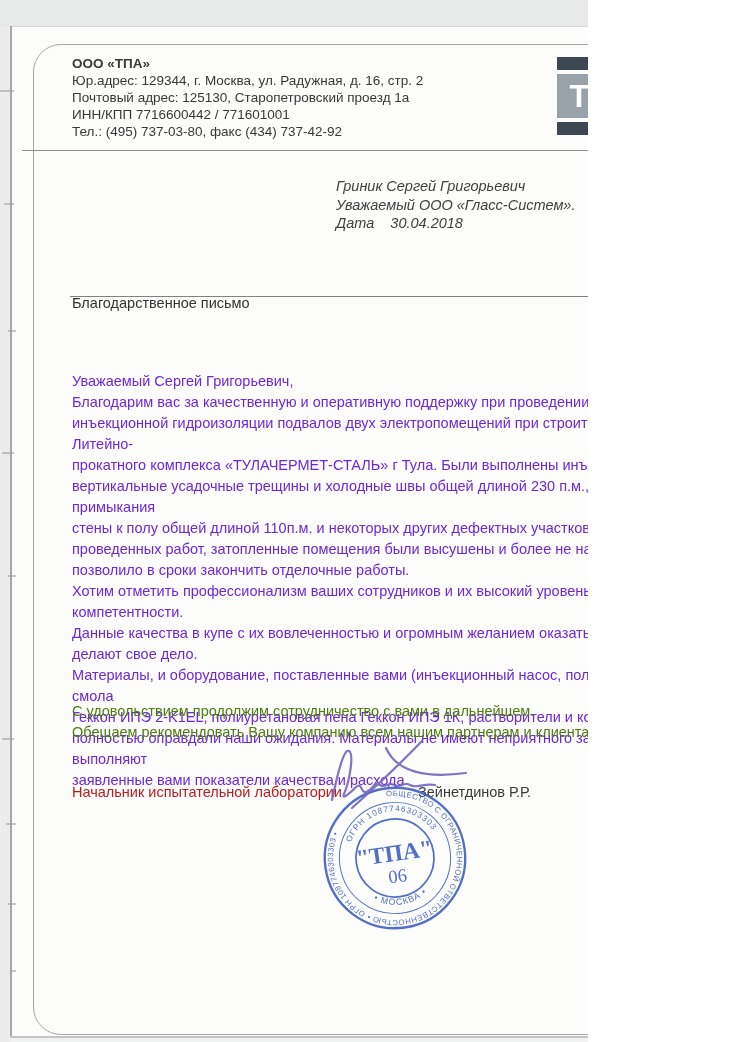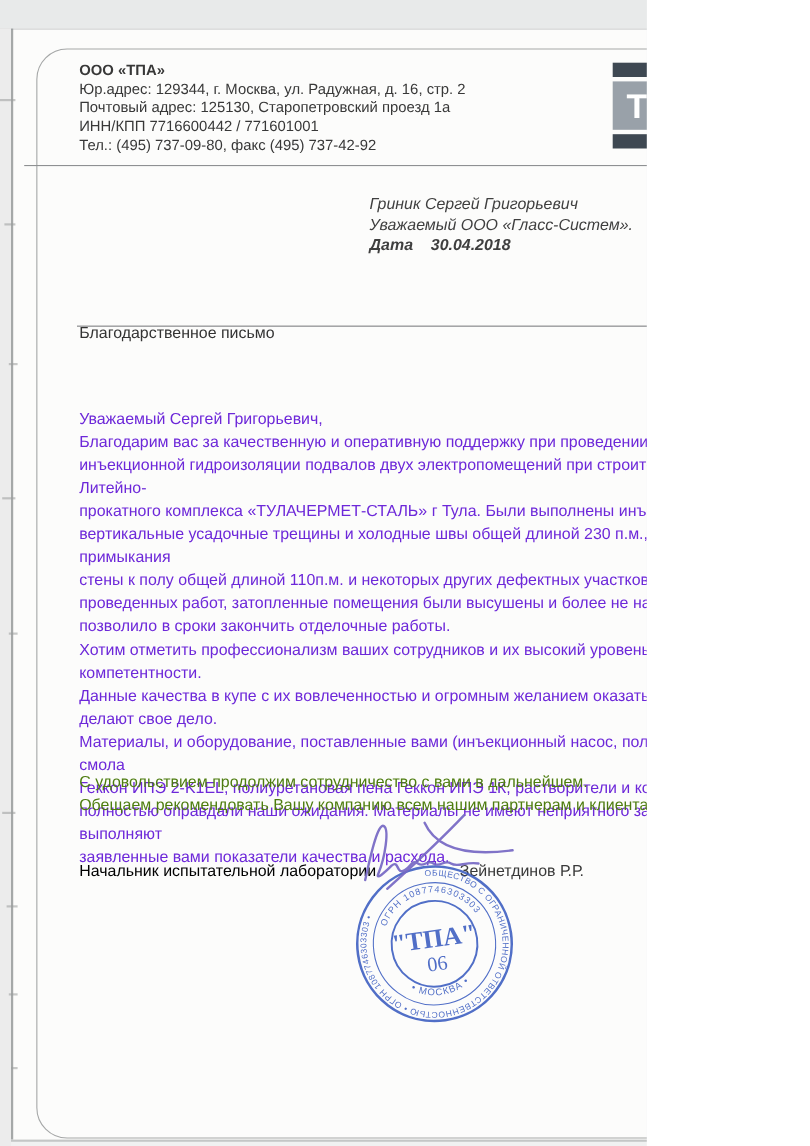--- a/index.html
+++ b/index.html
@@ -21,29 +21,29 @@
   .company .name{font-weight:bold;}
   .company .info{white-space:pre-line;}
 
   .logo{position:absolute;left:557px;top:57px;width:143px;}
   .logo .bar{height:13px;background:#3e4852;}
   .logo .tiles{display:flex;justify-content:space-between;margin:4px 0;}
   .logo .tile{width:44px;height:44px;background:#99a1a9;display:flex;align-items:center;justify-content:center;}
   .logo .tile span{color:#ffffff;font-weight:bold;font-size:31px;line-height:1;}
 
   .addressee{position:absolute;left:336px;top:177px;width:364px;font-style:italic;font-size:14.5px;line-height:18.5px;color:#3f3f3f;}
-  .addressee .date{white-space:pre-wrap;font-weight:bold;}
+  .addressee .date{white-space:pre-wrap;}
 
   .title{position:absolute;left:72px;top:275px;font-size:14.5px;color:#333;margin-top:20px;}
   .title-underline{position:absolute;left:70px;top:296px;width:643px;height:1px;background:#7f8183;}
 
   .body-main{position:absolute;left:72px;top:371px;width:630px;font-size:14.5px;line-height:21px;white-space:pre-line;color:#6d28d9;}
   .body-closing{position:absolute;left:72px;top:701px;width:630px;font-size:14.5px;line-height:21px;white-space:pre-line;color:#4d7c0f;}
 
-  .sig-label{position:absolute;left:72px;top:784px;font-size:14.5px;color:#000000;}
+  .sig-label{position:absolute;left:72px;top:784px;font-size:14.5px;color:#b91c1c;}
   .sig-name{position:absolute;left:418px;top:784px;font-size:14.5px;color:#3a3a3a;}
 
   .stamp{position:absolute;left:317px;top:780px;width:156px;height:156px;opacity:.88;}
   .handsig{position:absolute;left:322px;top:738px;width:152px;height:78px;opacity:.92;}
 
   .artifact{position:absolute;background:#9a9c9c;opacity:.55;}
 </style>
 </head>
 <body>
 
@@ -66,21 +66,21 @@
   <div class="artifact" style="left:10px;top:970px;width:6px;height:2px"></div>
 
   <div class="frame"></div>
   <div class="header-divider"></div>
 
   <div class="company">
     <div class="name">ООО «ТПА»</div>
     <div class="info">Юр.адрес: 129344, г. Москва,  ул. Радужная, д. 16, стр. 2
 Почтовый адрес: 125130, Старопетровский проезд 1а
 ИНН/КПП 7716600442 / 771601001
-Тел.: (495) 737-09-80, факс (495) 737-42-92</div>
+Тел.: (495) 737-03-80, факс (434) 737-42-92</div>
   </div>
 
   <div class="logo">
     <div class="bar"></div>
     <div class="tiles">
       <div class="tile">
           <span>Т</span>
         </div>
       <div class="tile">
           <span>П</span>

